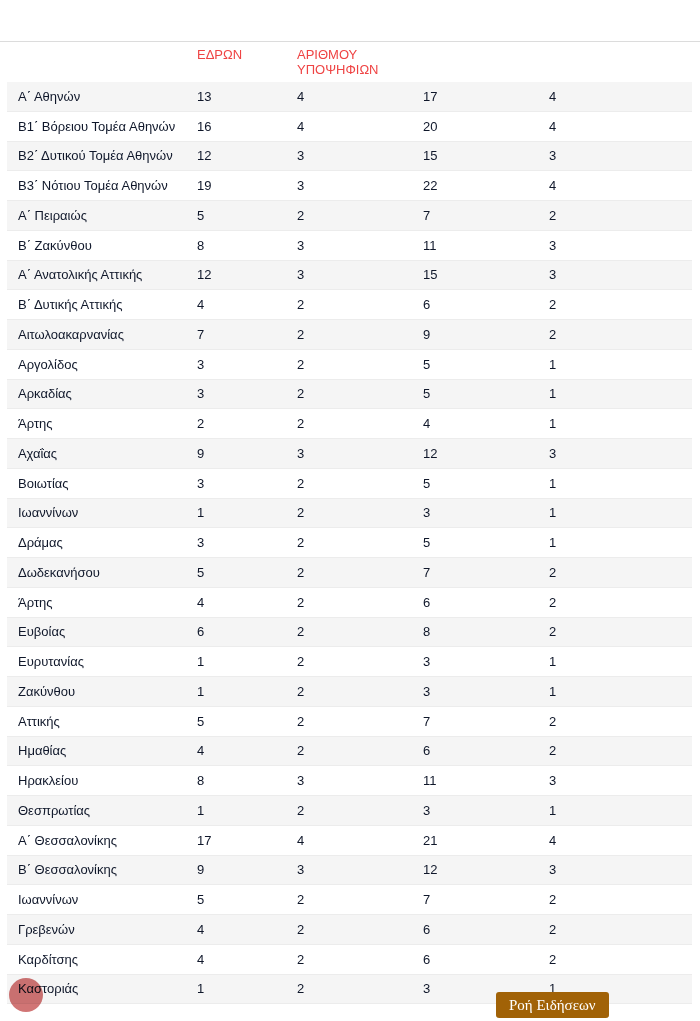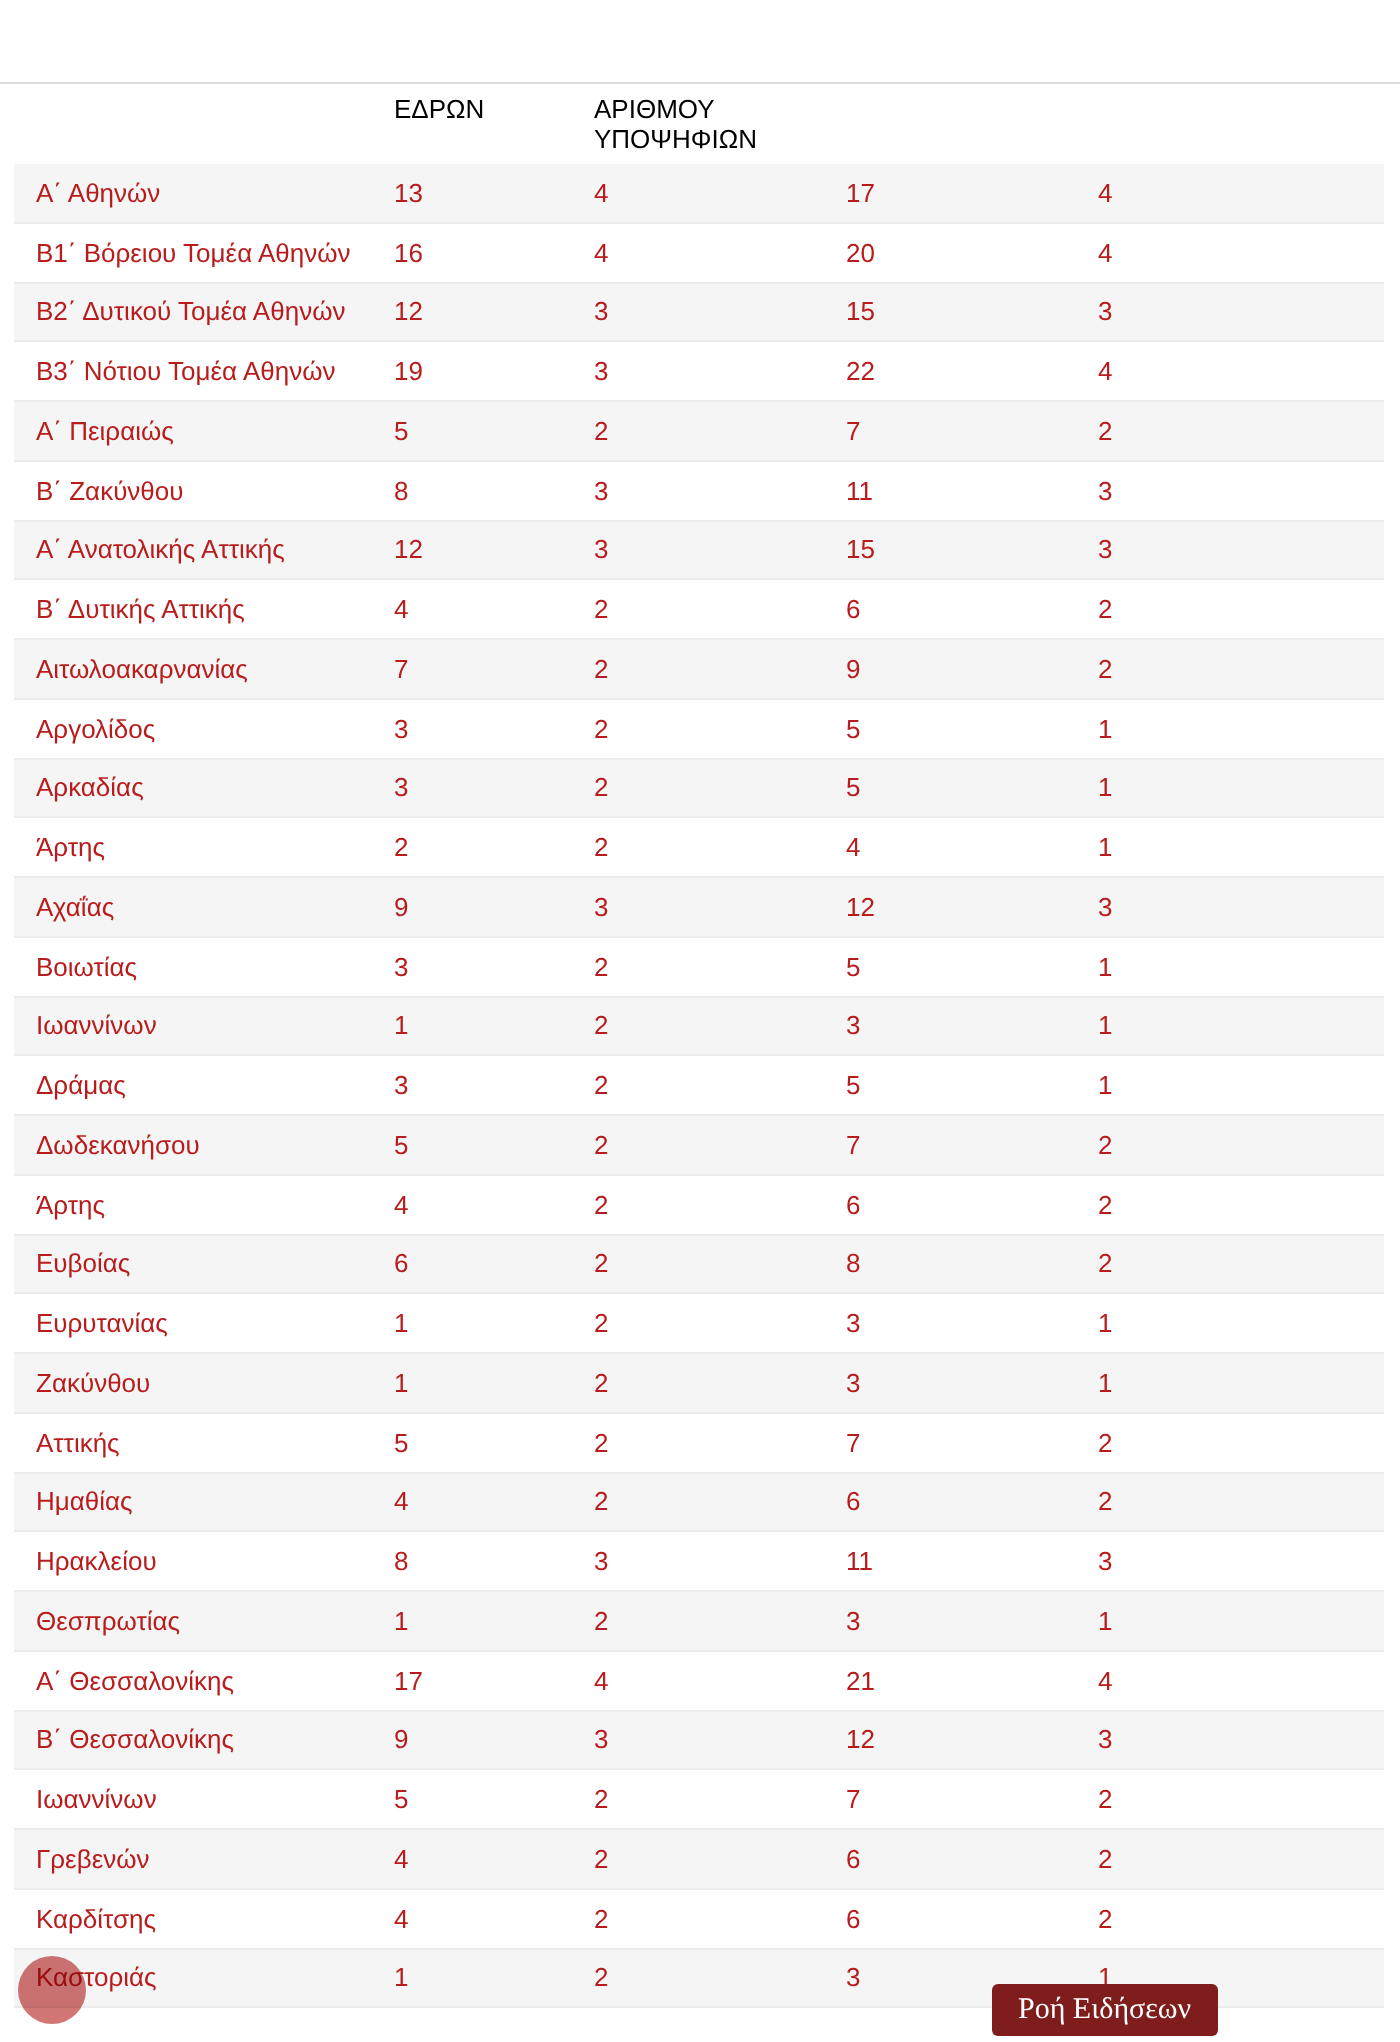--- a/index.html
+++ b/index.html
@@ -30,28 +30,28 @@
     width: 685px;
   }
   .row {
     display: grid;
     grid-template-columns: 190px 100px 126px 126px 1fr;
     align-items: center;
     height: 29.75px;
     box-sizing: border-box;
     border-bottom: 1px solid #ececec;
     font-size: 13px;
-    color: #b91c1c;
+    color: #0f172a;
   }
   .row.header {
     height: 40px;
     align-items: start;
     padding-top: 5px;
     border-bottom: none;
-    color: #000000;
+    color: #ef4444;
   }
   .row.header .cell {
     line-height: 15px;
   }
   .cell {
     overflow: hidden;
     white-space: nowrap;
   }
   .cell.name {
     padding-left: 11px;
@@ -320,15 +320,15 @@
       <div class="row data-row">
         <div class="cell name">Καστοριάς</div>
         <div class="cell num">1</div>
         <div class="cell num">2</div>
         <div class="cell num">3</div>
         <div class="cell num">1</div>
       </div>
     </div>
 </div>
 
-<button class="news-btn" style="background: #7f1d1d; color: rgb(255, 255, 255); font-family: Liberation Serif, serif;">Ροή Ειδήσεων</button>
+<button class="news-btn" style="background: #a16207; color: rgb(255, 255, 255); font-family: Liberation Serif, serif;">Ροή Ειδήσεων</button>
 
 <div class="touch-circle" style="background: rgb(204, 102, 102);"></div>
 
 </body></html>

